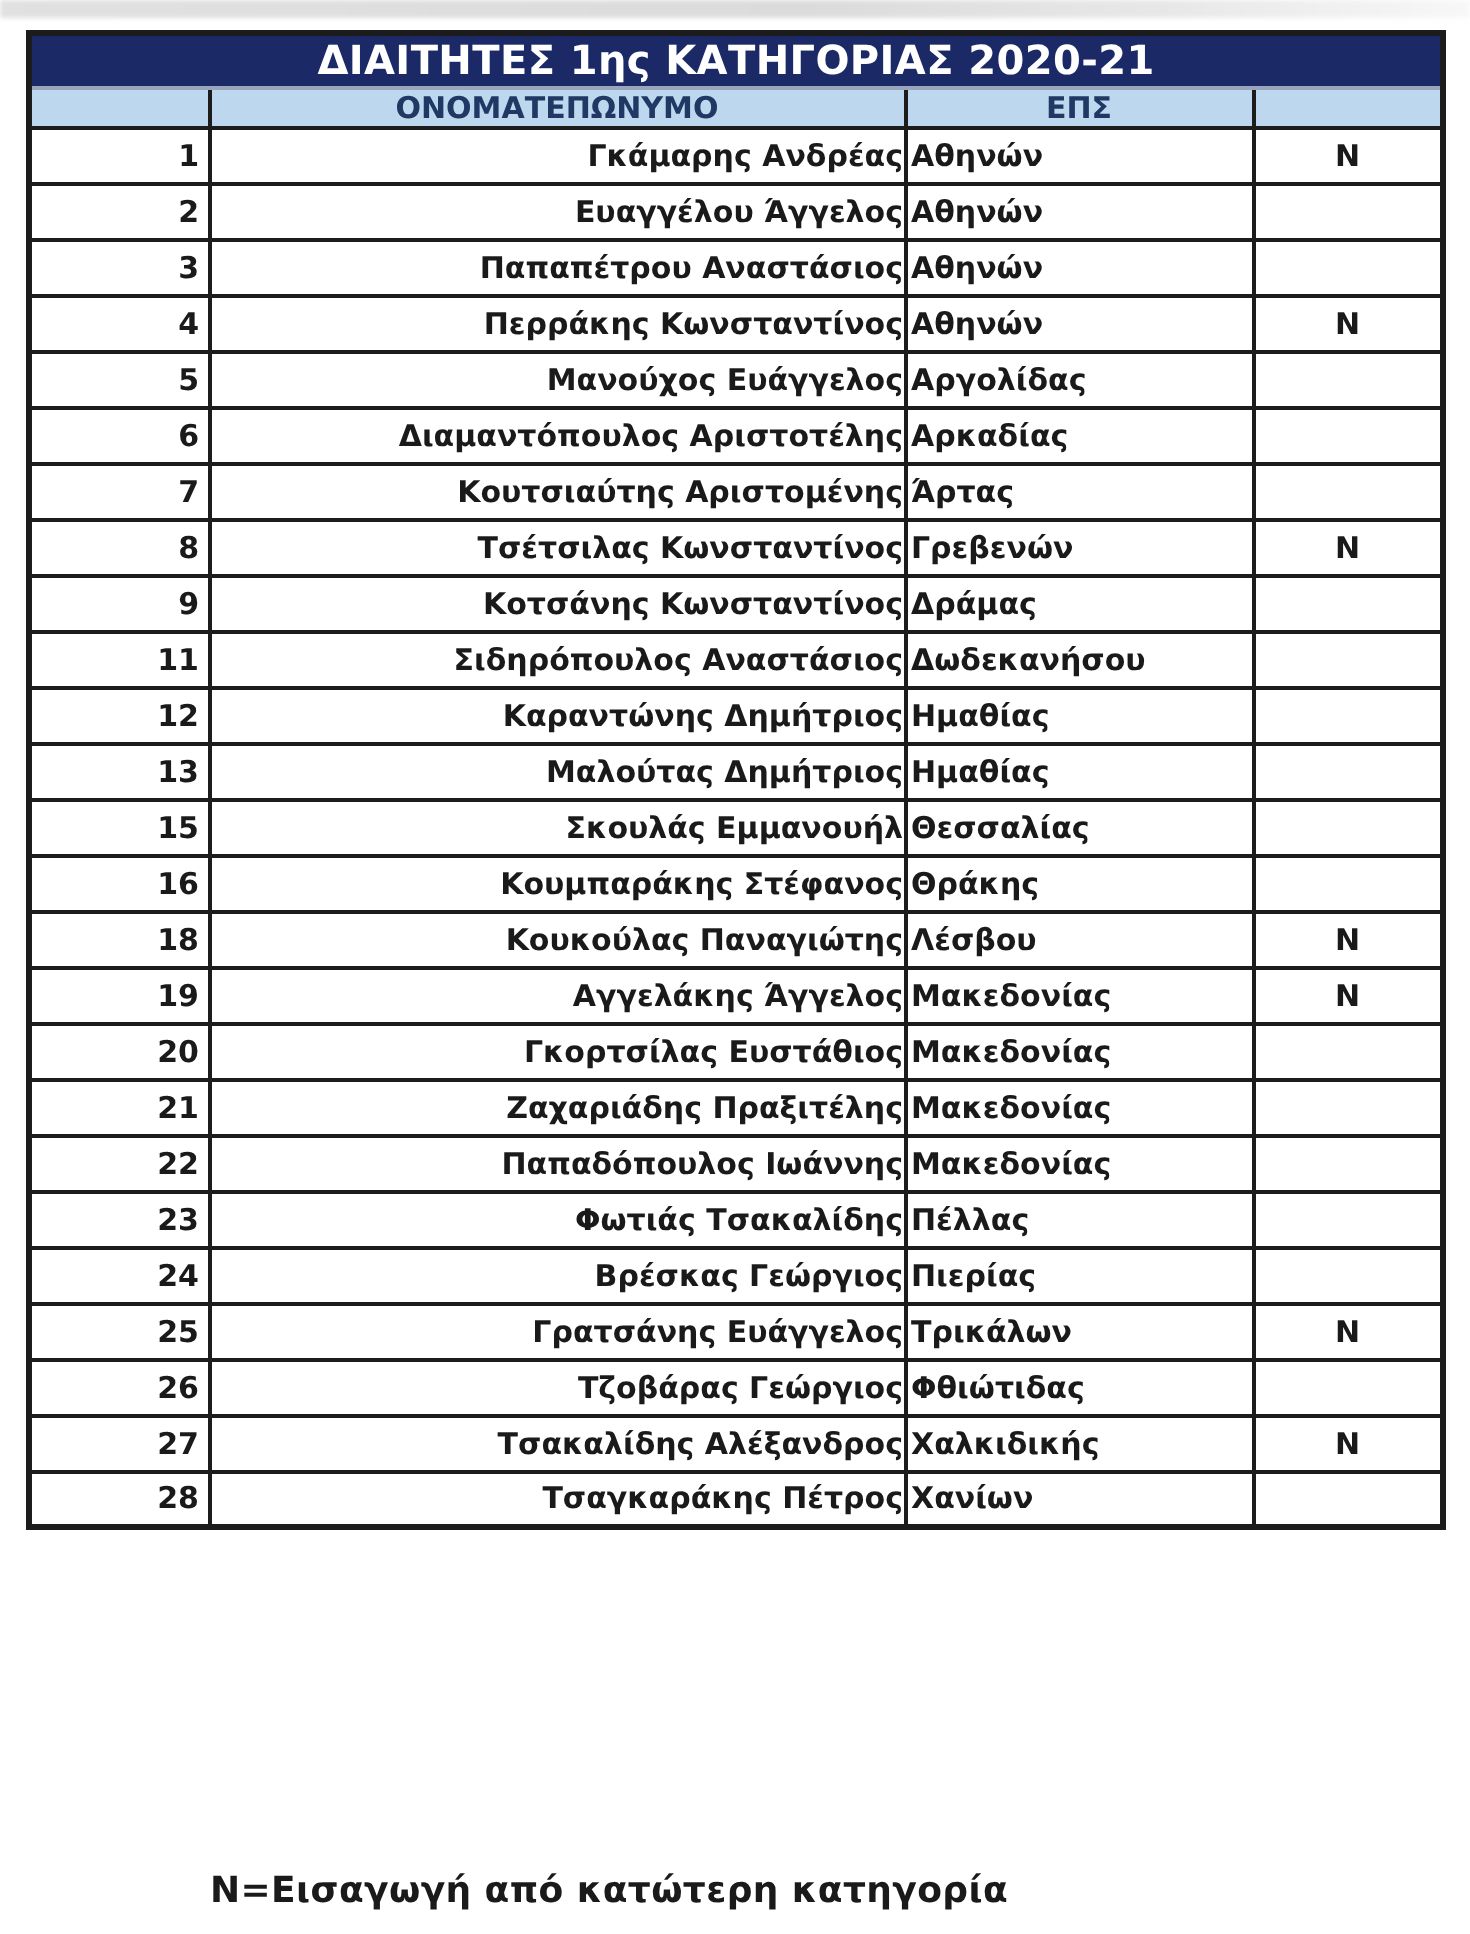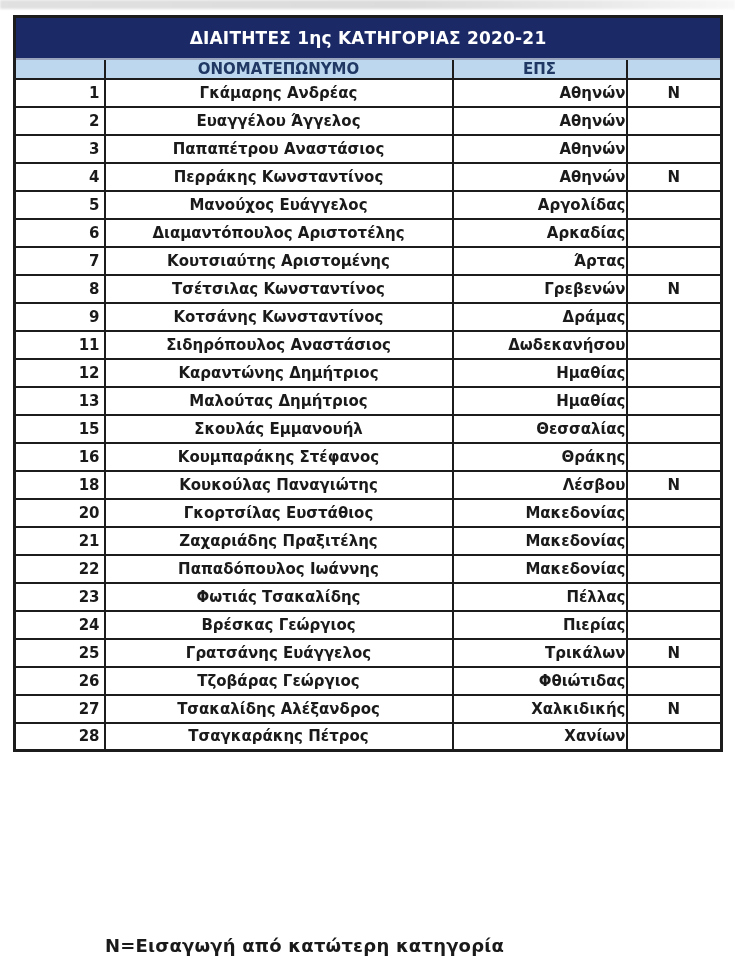--- a/index.html
+++ b/index.html
@@ -40,42 +40,42 @@
   th,td{
     border:2px solid var(--border);
     font-weight:bold;
     overflow:hidden;
     white-space:nowrap;
   }
   table{border:3px solid var(--border);}
   tr.title-row th{
     background:var(--title-bg);
     color:var(--title-text);
-    font-size:17px;
-    height:42px;
+    font-size:20px;
+    height:27px;
     text-align:center;
     letter-spacing:.2px;
     border-bottom-color:#9aa4bd;
     margin-left:48px;
   }
   tr.header-row th{
     background:var(--header-bg);
     color:var(--header-text);
     font-size:15px;
     height:19px;
     text-align:center;
   }
   tbody td{
     color:var(--body-text);
     font-size:15px;
     height:28px;
   }
   td.num{text-align:right;padding-right:4px;}
-  td.name{text-align:center;padding-left:0;}
-  td.eps{text-align:right;padding-left:19px;}
+  td.name{text-align:right;padding-left:0;}
+  td.eps{text-align:left;padding-left:2px;}
   td.flag{text-align:center;}
   .legend{
     position:absolute;
     left:105px;
     top:935px;
     font-size:18px;
     font-weight:bold;
     color:#1a1a1a;
     letter-spacing:.2px;
   }
@@ -189,20 +189,26 @@
     <td class="eps">Θράκης</td>
     <td class="flag"></td>
   </tr>
         <tr>
     <td class="num">18</td>
     <td class="name">Κουκούλας Παναγιώτης</td>
     <td class="eps">Λέσβου</td>
     <td class="flag">Ν</td>
   </tr>
         <tr>
+    <td class="num">19</td>
+    <td class="name">Αγγελάκης Άγγελος</td>
+    <td class="eps">Μακεδονίας</td>
+    <td class="flag">Ν</td>
+  </tr>
+        <tr>
     <td class="num">20</td>
     <td class="name">Γκορτσίλας Ευστάθιος</td>
     <td class="eps">Μακεδονίας</td>
     <td class="flag"></td>
   </tr>
         <tr>
     <td class="num">21</td>
     <td class="name">Ζαχαριάδης Πραξιτέλης</td>
     <td class="eps">Μακεδονίας</td>
     <td class="flag"></td>

